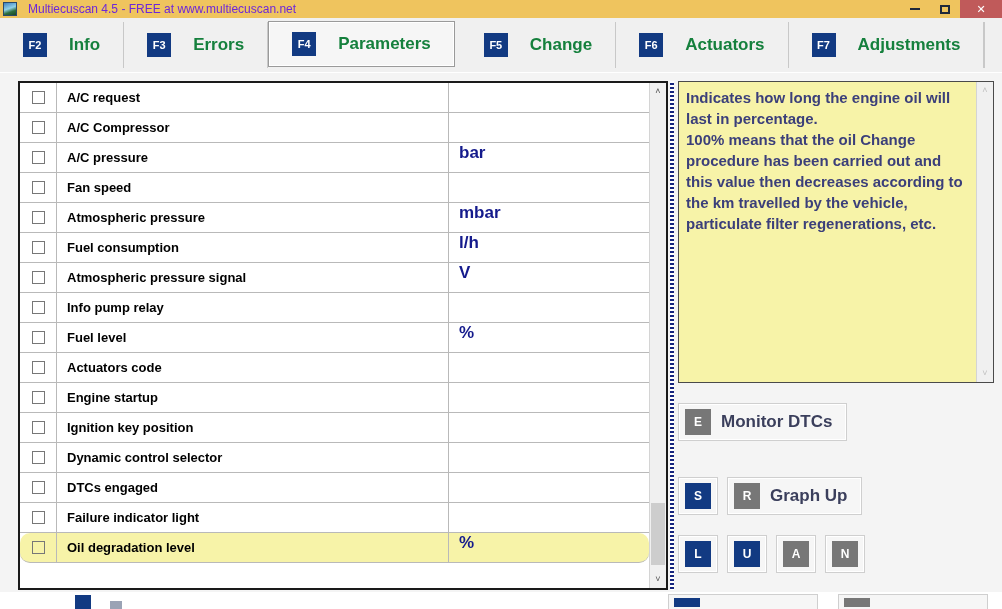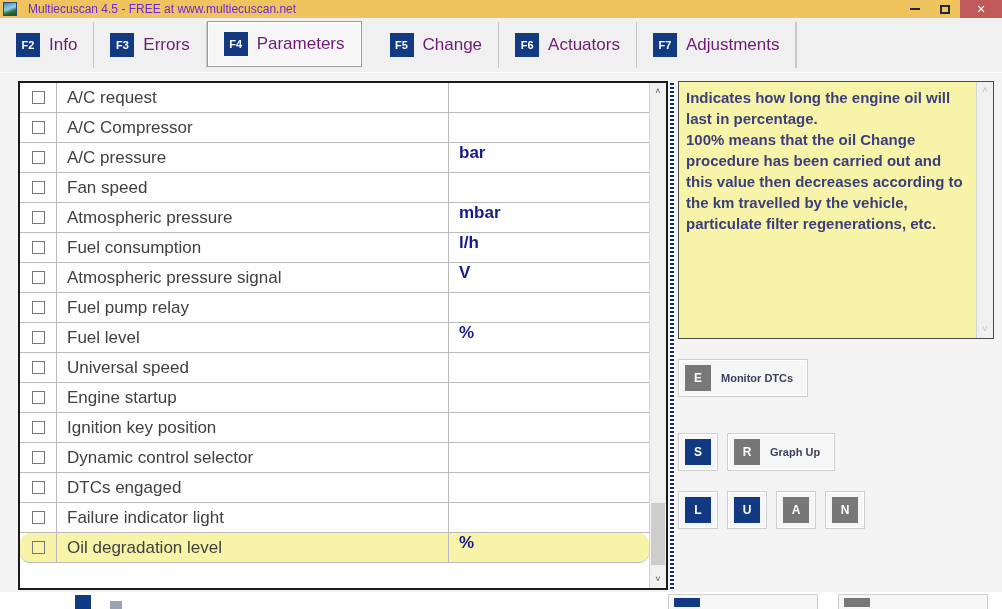--- a/index.html
+++ b/index.html
@@ -83,50 +83,50 @@
   .tabbar {
     height: 54px;
     background: #f0f0f0;
     display: flex;
     align-items: stretch;
     border-bottom: 1px solid #ffffff;
   }
   .tab {
     display: flex;
     align-items: center;
-    gap: 9px;
-    padding: 0 16px;
+    gap: 22px;
+    padding: 0 23px;
     border-right: 1px solid #c8c8c8;
     box-sizing: border-box;
     background: #f0f0f0;
     margin: 4px 0 4px 0;
   }
   .tab:first-child { border-left: none; }
   .tab.active {
     background: #f6f6f6;
     border: 1px solid #9a9a9a;
-    margin: 3px 12px 5px 0;
+    margin: 3px 6px 5px 0;
     box-shadow: inset 0 0 0 1px #ffffff;
   }
   .fkey {
     width: 24px;
     height: 24px;
     background: #123a82;
     color: #ffffff;
     font-size: 11px;
     font-weight: bold;
     display: flex;
     align-items: center;
     justify-content: center;
     flex: 0 0 auto;
   }
   .tab-label {
     font-size: 17px;
-    font-weight: normal;
-    color: #701a75;
+    font-weight: bold;
+    color: #15803d;
     white-space: nowrap;
   }
   .tabbar-filler {
     flex: 1 1 auto;
     border-left: 1px solid #c8c8c8;
     margin: 4px 0;
   }
 
   
   .content {
@@ -181,23 +181,23 @@
   .pname-cell {
     flex: 1 1 auto;
     height: 100%;
     display: flex;
     align-items: center;
     padding-left: 10px;
     border-right: 1px solid #b9b9b9;
     box-sizing: border-box;
   }
   .pname {
-    font-size: 17px;
-    font-weight: normal;
-    color: #404040;
+    font-size: 13px;
+    font-weight: bold;
+    color: #000000;
     white-space: nowrap;
   }
   .punit-cell {
     width: 200px;
     height: 100%;
     display: flex;
     align-items: flex-start;
     padding-left: 10px;
     box-sizing: border-box;
     flex: 0 0 auto;
@@ -256,21 +256,21 @@
   .right-col {
     position: absolute;
     left: 678px;
     top: 8px;
     width: 316px;
     height: 529px;
   }
   .tooltip-box {
     position: relative;
     width: 316px;
-    height: 258px;
+    height: 302px;
     border: 1px solid #4a4a4a;
     background: #f7f3a8;
     box-sizing: border-box;
     display: flex;
   }
   .tooltip-text {
     flex: 1 1 auto;
     padding: 5px 6px 5px 7px;
     font-size: 15px;
     font-weight: bold;
@@ -304,21 +304,21 @@
     align-items: center;
     justify-content: center;
     color: #ffffff;
     font-size: 12px;
     font-weight: bold;
     flex: 0 0 auto;
   }
   .key.blue { background: #123a82; }
   .key.gray { background: #777777; }
   .btn-label {
-    font-size: 11px;
+    font-size: 17px;
     font-weight: bold;
     color: #3b3f5c;
     white-space: nowrap;
   }
   .spacer-20 { height: 20px; }
   .spacer-36 { height: 36px; }
 
   
   .bottom-cut {
     position: absolute;
@@ -476,21 +476,21 @@
           </div>
           <div class="punit-cell">
             <span class="punit">V</span>
           </div>
         </div>
         <div class="prow">
           <div class="pcheck-cell">
             <span class="cbox"></span>
           </div>
           <div class="pname-cell">
-            <span class="pname">Fuel pump relay</span>
+            <span class="pname">Info pump relay</span>
           </div>
           <div class="punit-cell">
             <span class="punit"></span>
           </div>
         </div>
         <div class="prow">
           <div class="pcheck-cell">
             <span class="cbox"></span>
           </div>
           <div class="pname-cell">
@@ -498,21 +498,21 @@
           </div>
           <div class="punit-cell">
             <span class="punit">%</span>
           </div>
         </div>
         <div class="prow">
           <div class="pcheck-cell">
             <span class="cbox"></span>
           </div>
           <div class="pname-cell">
-            <span class="pname">Universal speed</span>
+            <span class="pname">Actuators code</span>
           </div>
           <div class="punit-cell">
             <span class="punit"></span>
           </div>
         </div>
         <div class="prow">
           <div class="pcheck-cell">
             <span class="cbox"></span>
           </div>
           <div class="pname-cell">

